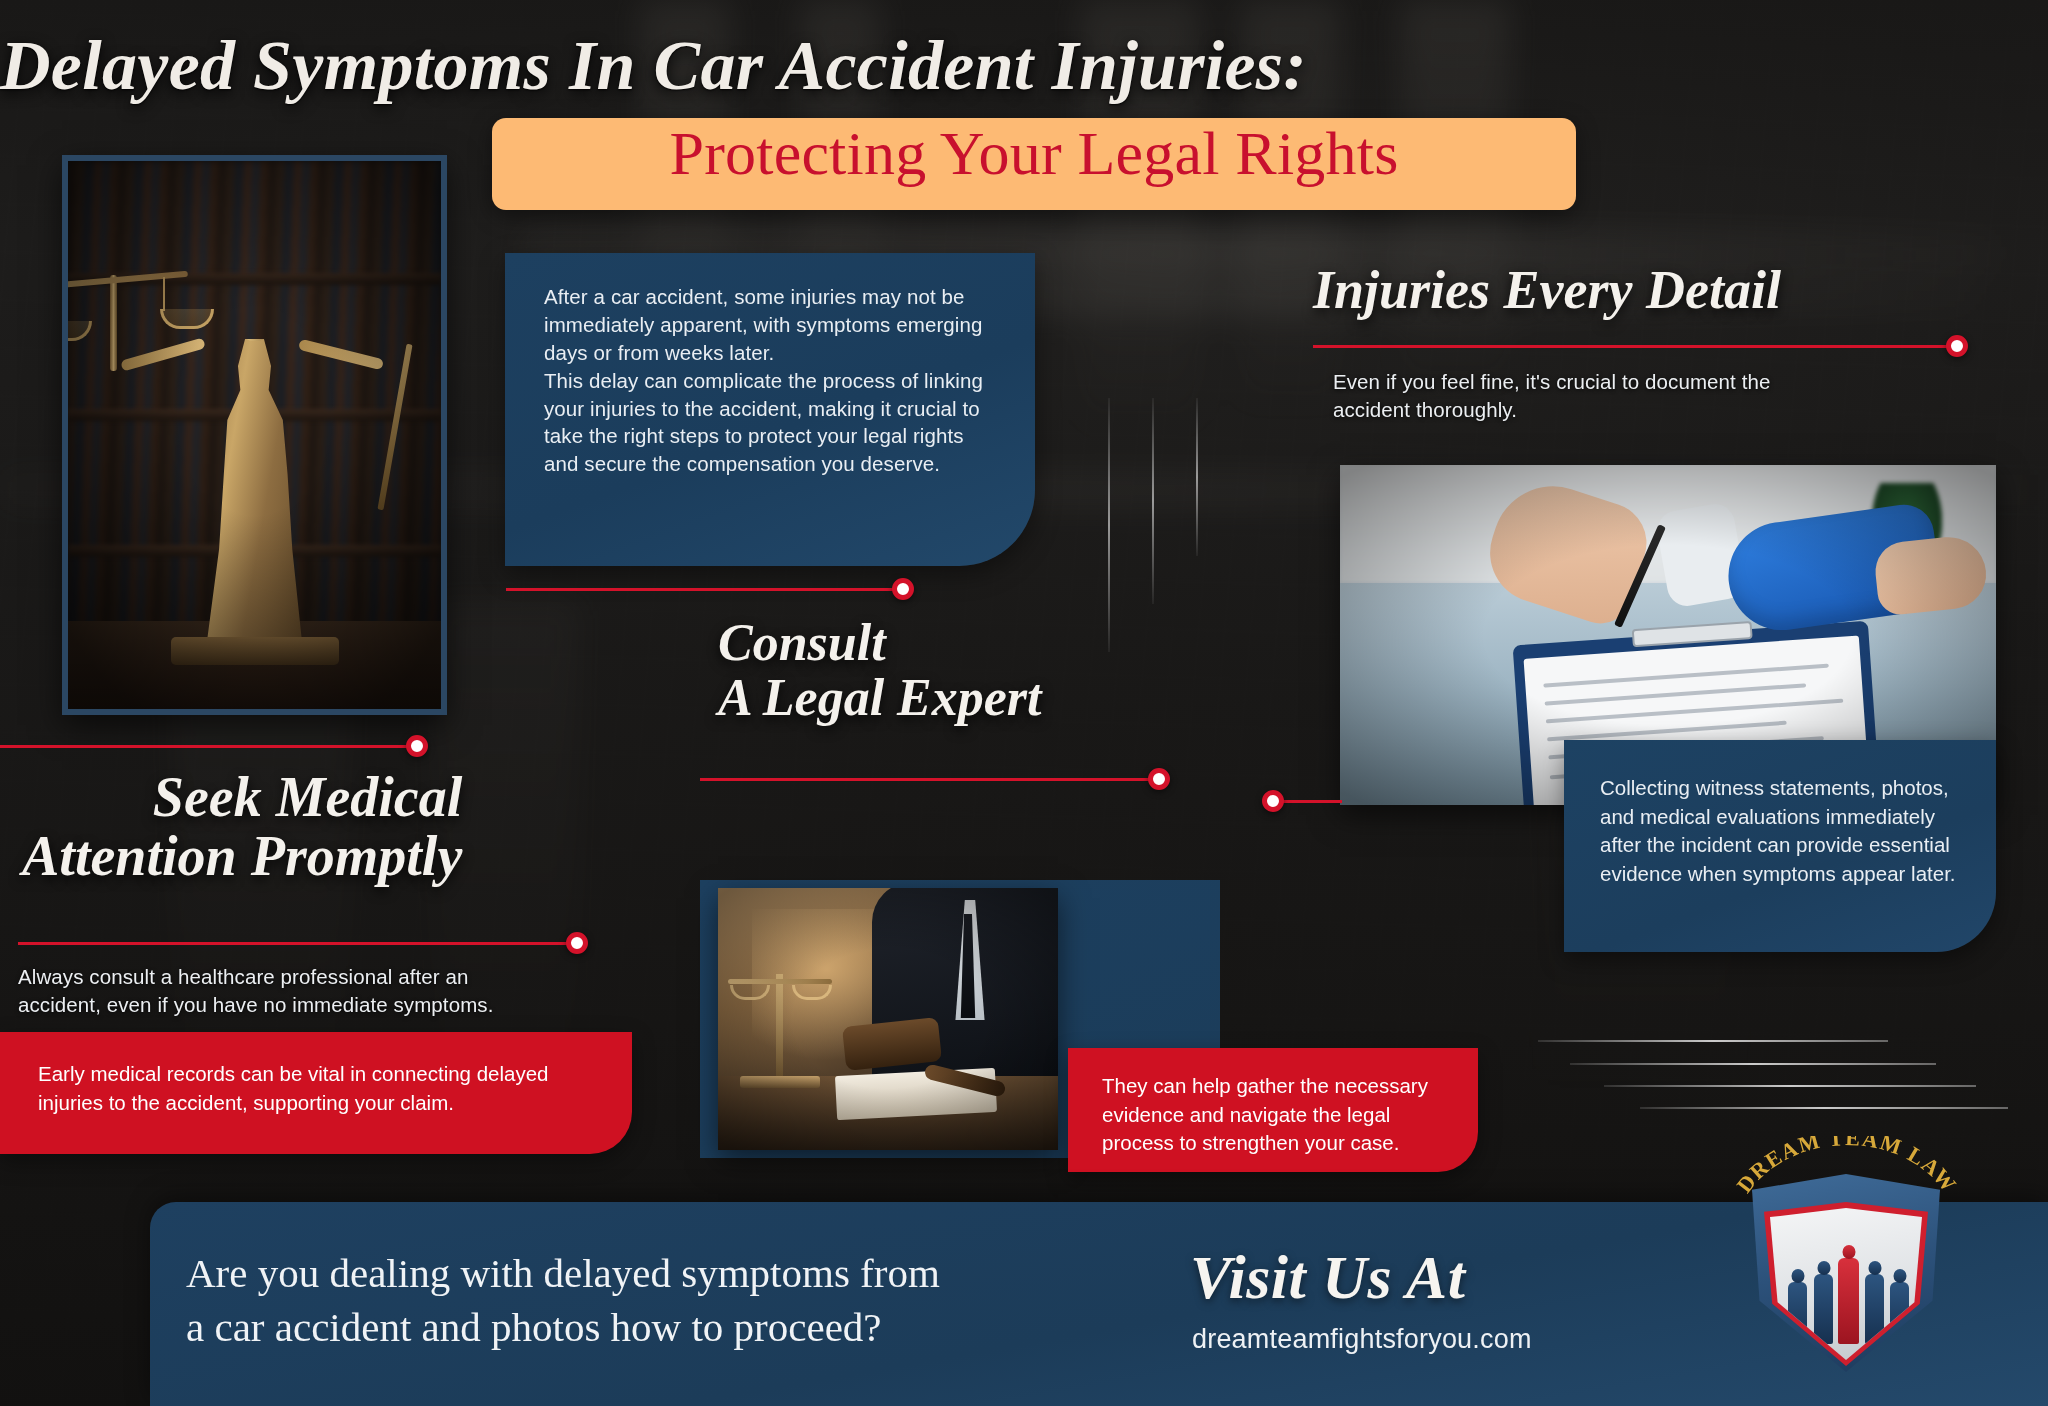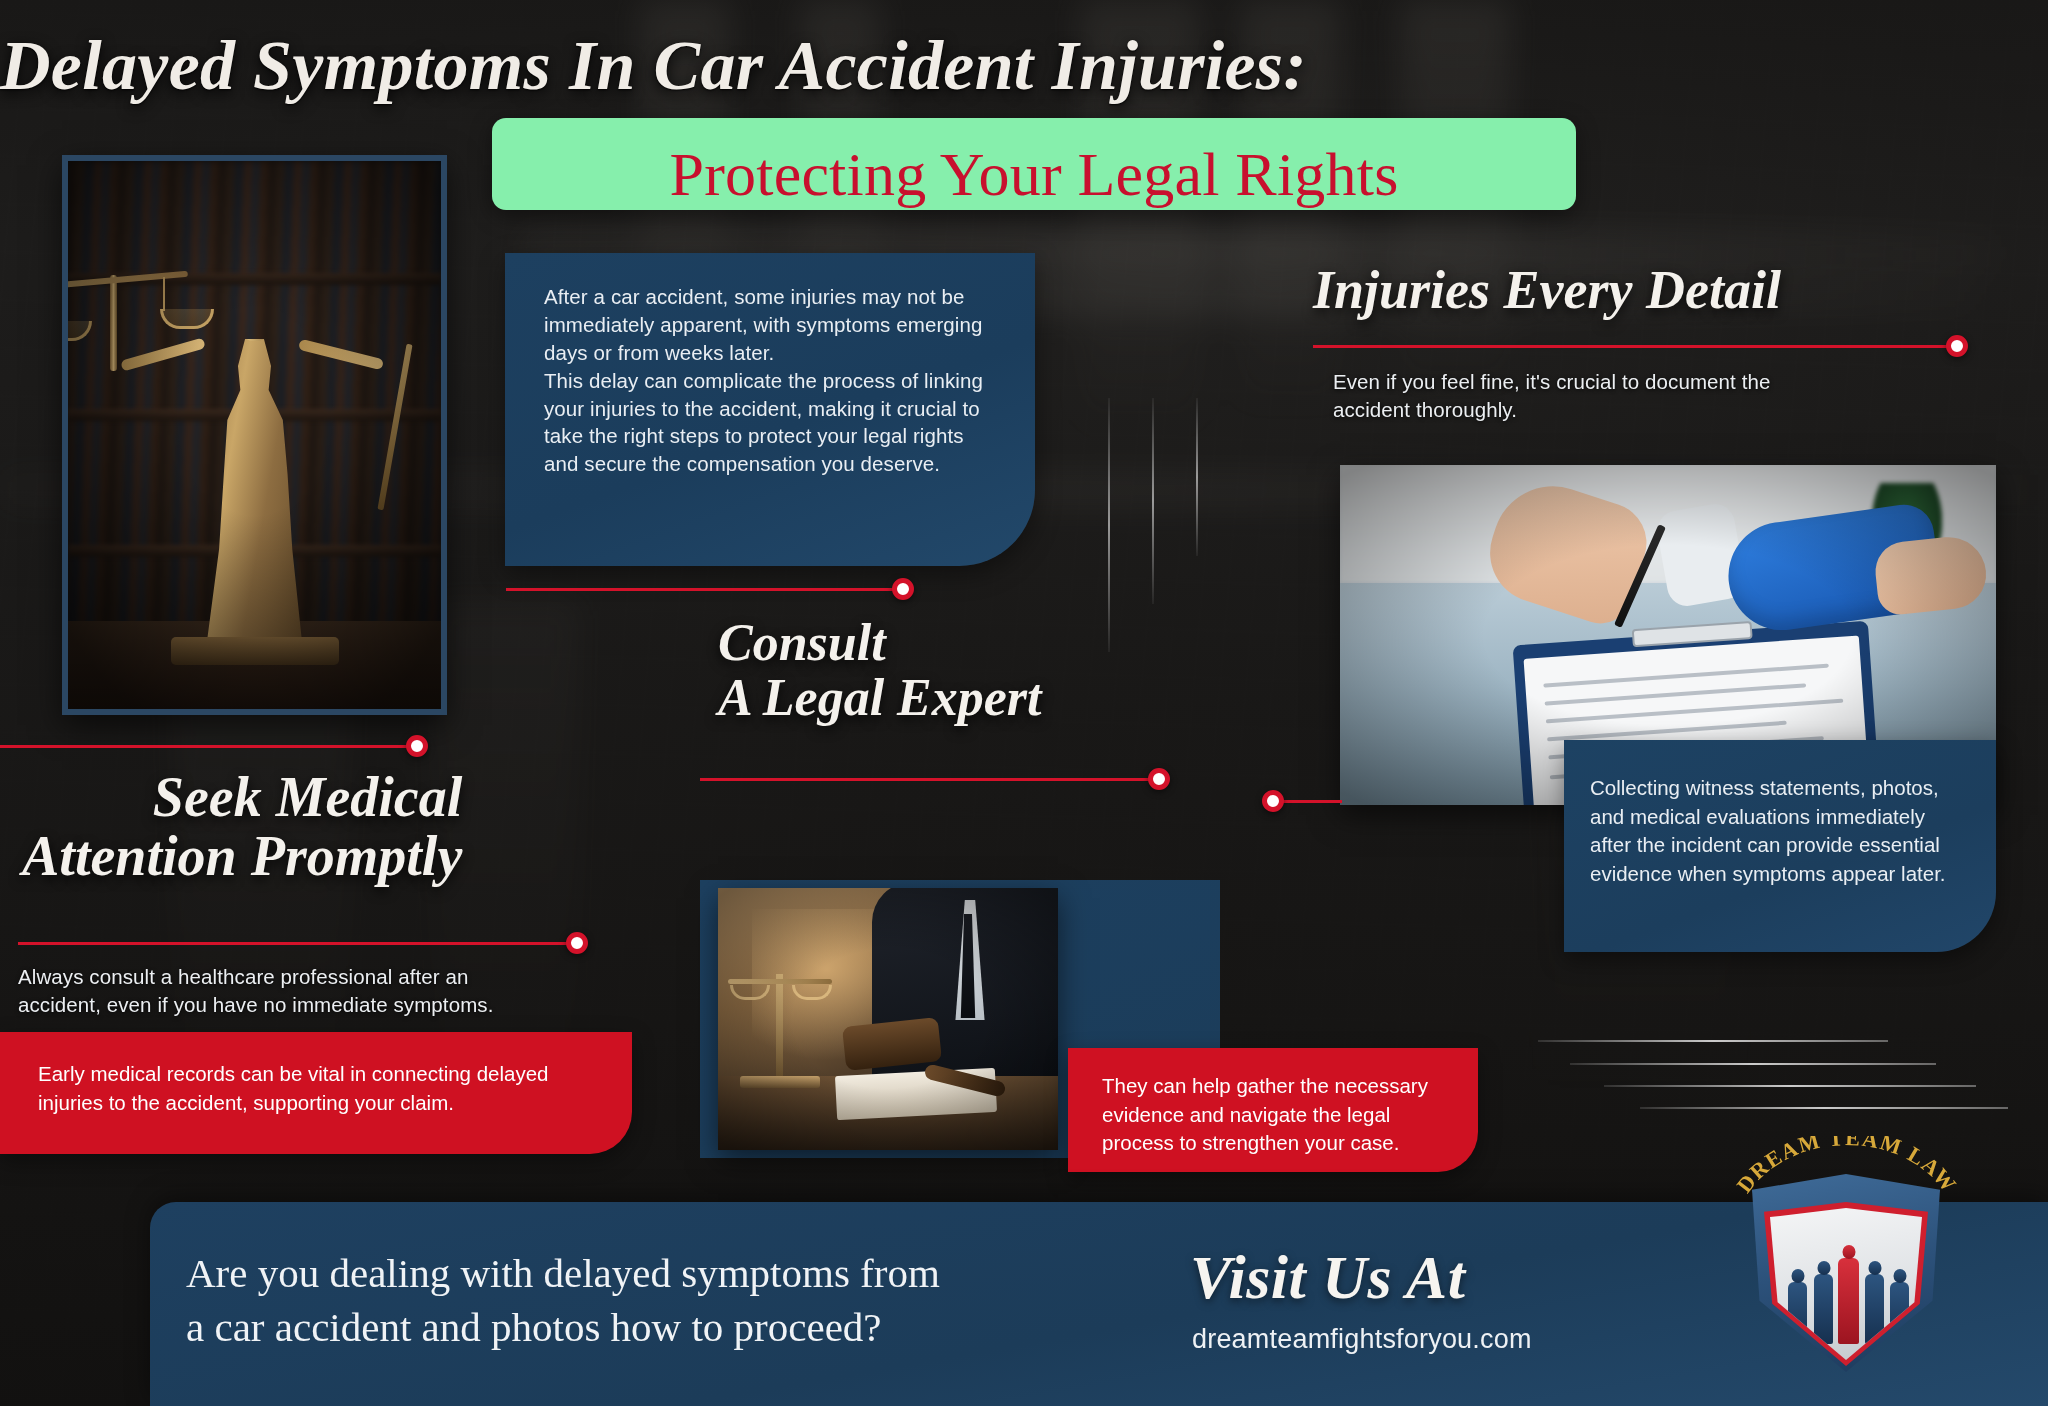--- a/index.html
+++ b/index.html
@@ -63,24 +63,24 @@
     text-shadow: 0 4px 14px rgba(0,0,0,.85), 0 1px 2px rgba(0,0,0,.9);
     white-space: nowrap;
   }
 
   .subtitle-plate {
     position: absolute;
     left: 492px;
     top: 118px;
     width: 1084px;
     height: 92px;
-    background: #86efac;
+    background: #fdba74;
     border-radius: 14px;
     display: flex;
-    align-items: flex-end;
+    align-items: flex-start;
     justify-content: center;
     box-shadow: 0 6px 22px rgba(0,0,0,.45);
   }
   .subtitle-plate span {
     font-family: "Liberation Serif", serif;
     font-weight: 400;
     font-size: 62px;
     color: #c8102e;
     letter-spacing: 0.2px;
     white-space: nowrap;
@@ -263,21 +263,21 @@
 
   
   #blue-document {
     position: absolute;
     left: 1564px; top: 740px; width: 432px; height: 212px;
     background: linear-gradient(160deg, #1d4263 0%, #1c3e5d 60%, #214669 100%);
     border-radius: 0 0 60px 0;
     color: #e9eef3;
     font-size: 20.5px;
     line-height: 1.4;
-    padding: 34px 26px 0 26px;
+    padding: 34px 26px 0 36px;
     box-shadow: 0 8px 24px rgba(0,0,0,.42);
   }
 
   
   .photo {
     position: absolute;
     overflow: hidden;
     box-shadow: 0 10px 28px rgba(0,0,0,.55);
   }
   

